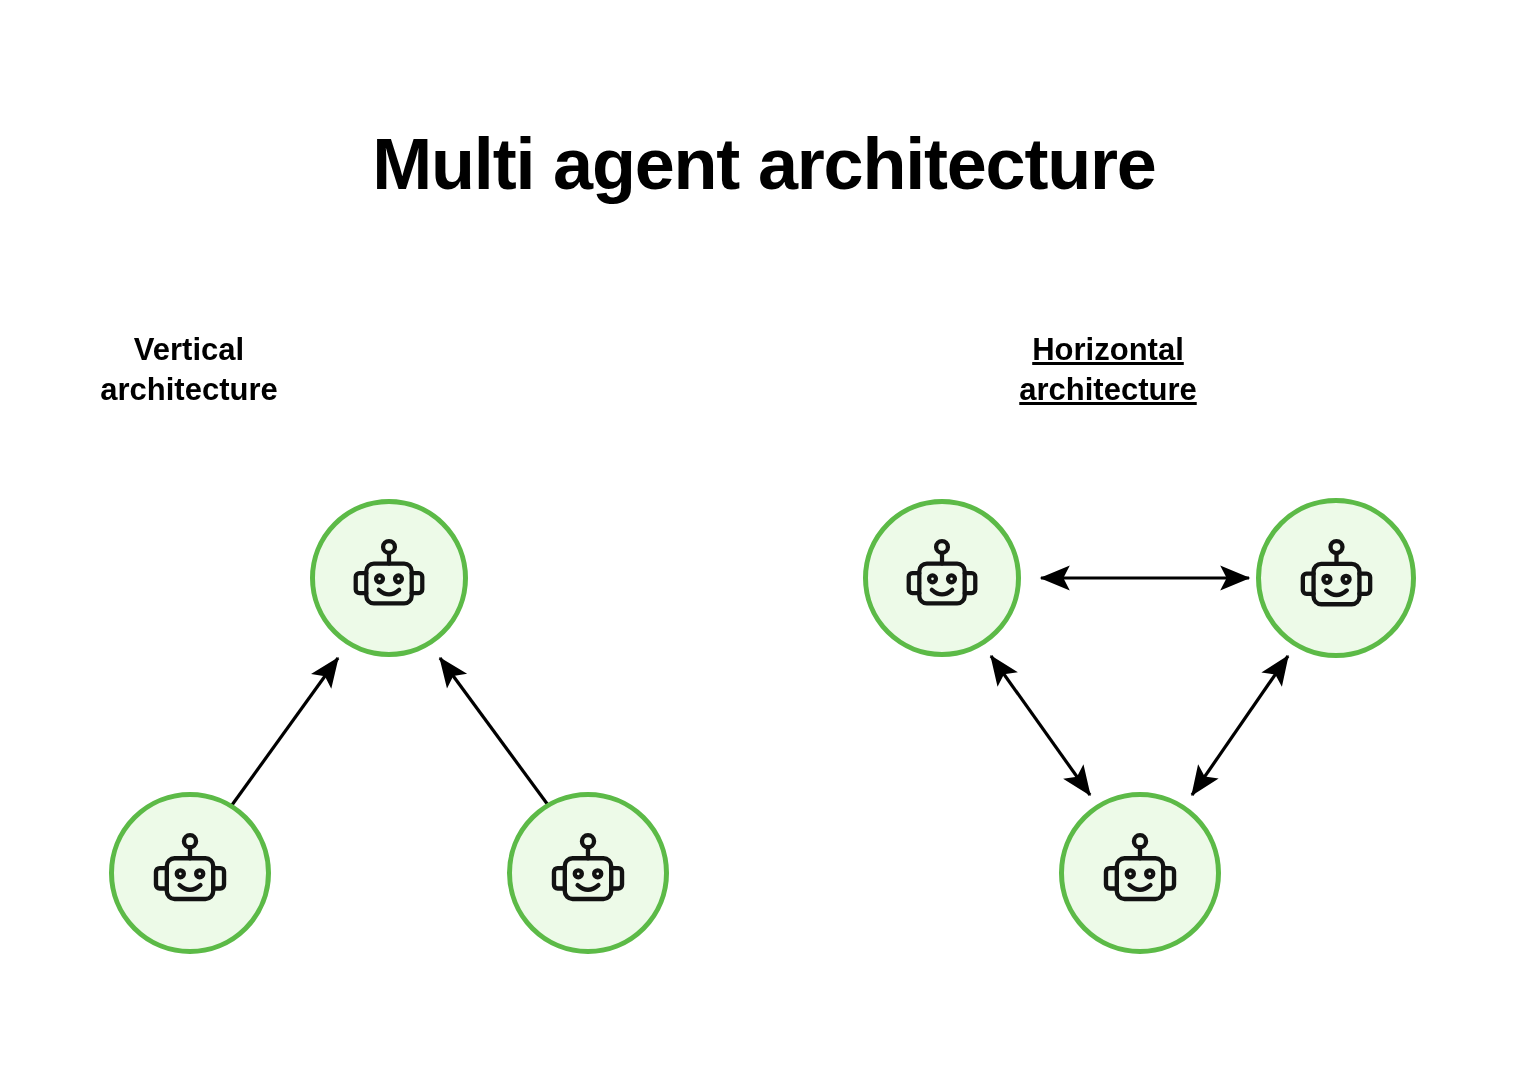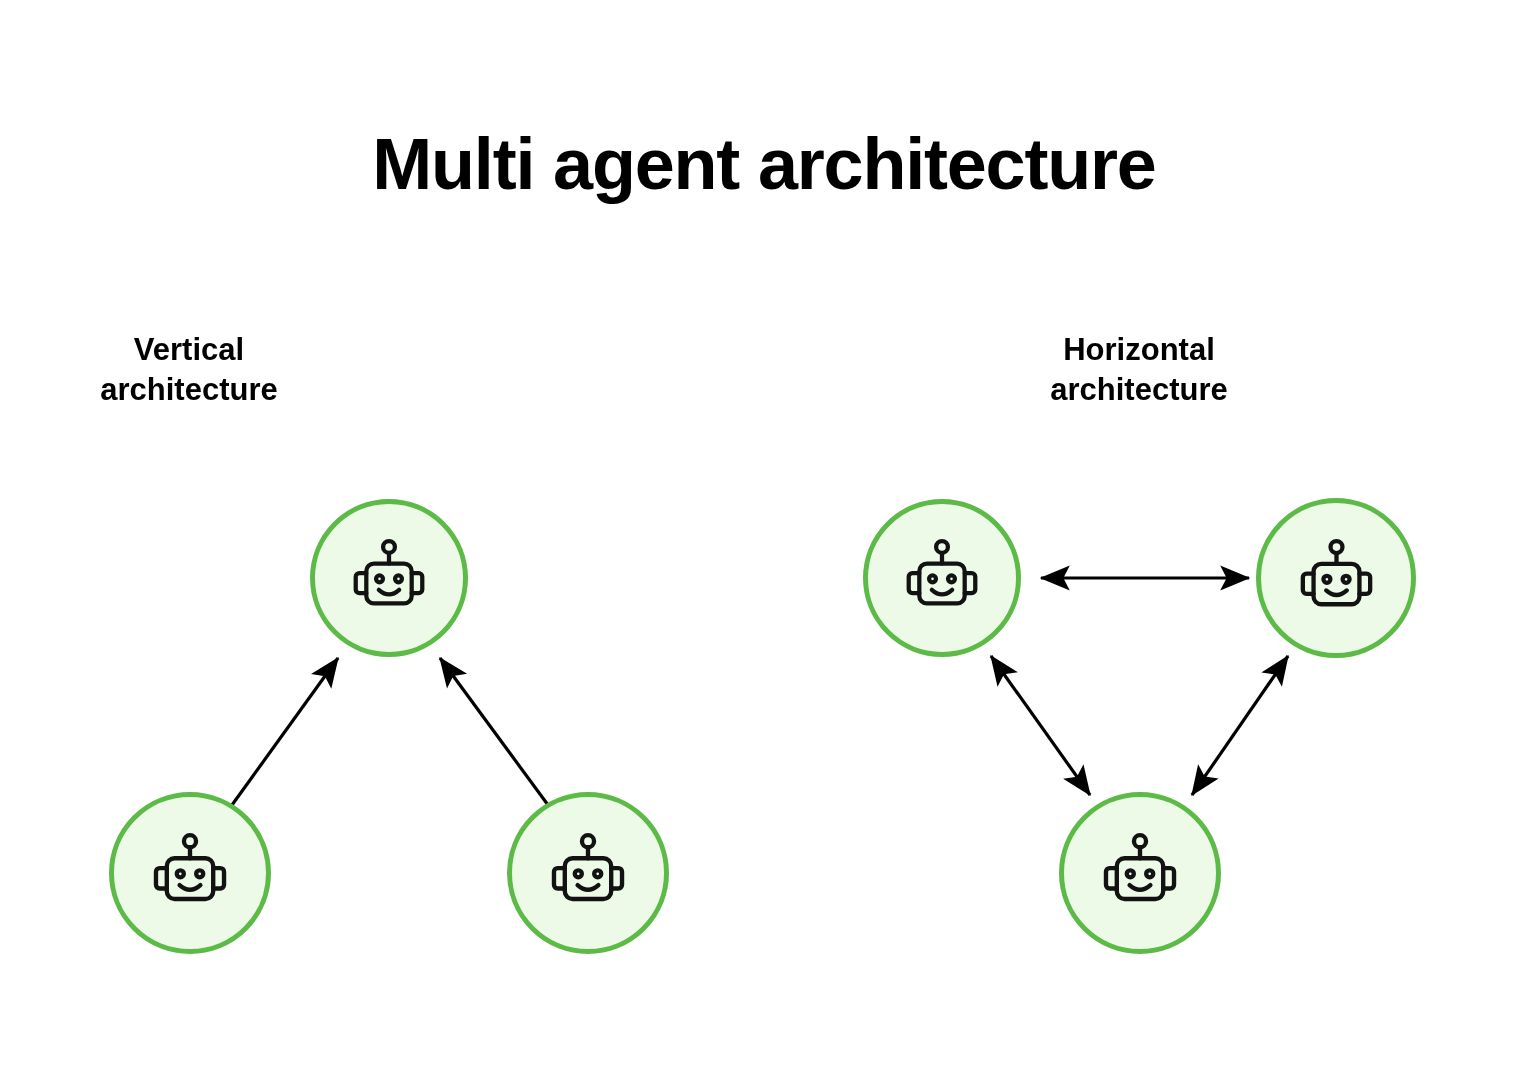--- a/index.html
+++ b/index.html
@@ -40,24 +40,25 @@
     line-height: 1.30;
     white-space: pre-line;
   }
   #label-vertical {
     left: 189px;
     top: 330px;
     width: 400px;
     transform: translateX(-200px);
   }
   #label-horizontal {
-    left: 1139px;
+    left: 1108px;
     top: 330px;
     width: 400px;
     transform: translateX(-200px);
+    text-decoration: underline;
   }
   .node {
     position: absolute;
     border-radius: 50%;
     box-sizing: border-box;
     display: flex;
     align-items: center;
     justify-content: center;
   }
   .node svg { display: block; }

